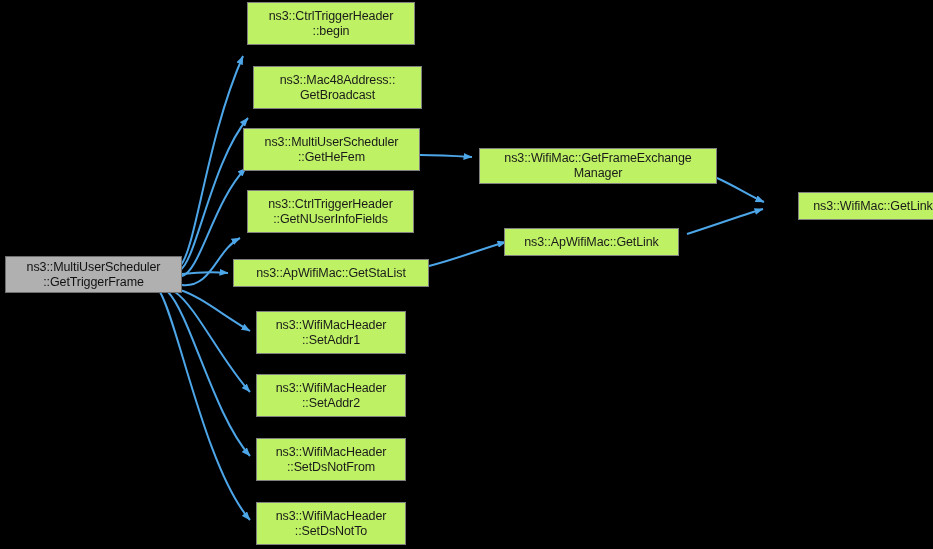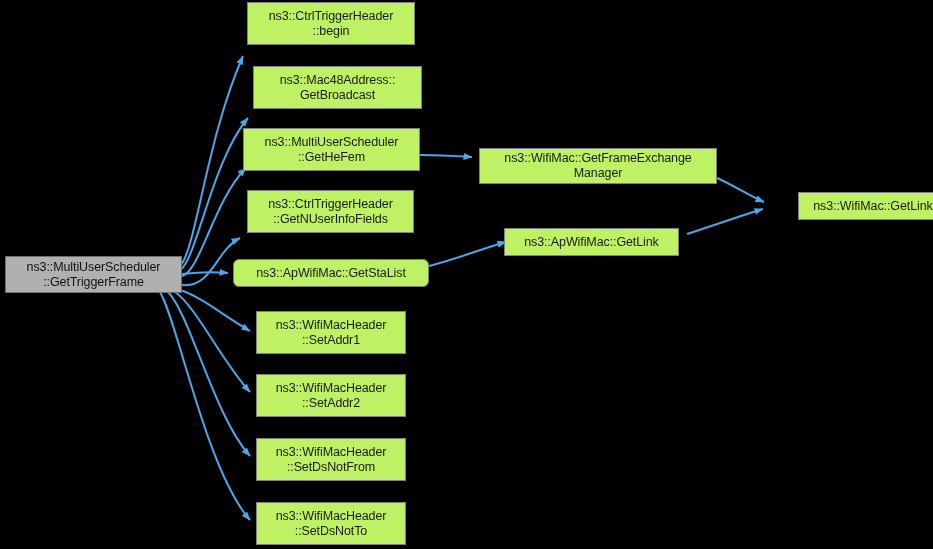--- a/index.html
+++ b/index.html
@@ -83,21 +83,21 @@
 
   <div class="node" style="left:253px; top:66px; width:169px; height:43px;">ns3::Mac48Address::
 GetBroadcast</div>
 
   <div class="node" style="left:243px; top:128px; width:177px; height:43px;">ns3::MultiUserScheduler
 ::GetHeFem</div>
 
   <div class="node" style="left:247px; top:190px; width:167px; height:43px;">ns3::CtrlTriggerHeader
 ::GetNUserInfoFields</div>
 
-  <div class="node" style="left:233px; top:259px; width:196px; height:28px;border-radius:6px;">ns3::ApWifiMac::GetStaList</div>
+  <div class="node" style="left:233px; top:259px; width:196px; height:28px;">ns3::ApWifiMac::GetStaList</div>
 
   <div class="node" style="left:256px; top:311px; width:150px; height:43px;">ns3::WifiMacHeader
 ::SetAddr1</div>
 
   <div class="node" style="left:256px; top:374px; width:150px; height:43px;">ns3::WifiMacHeader
 ::SetAddr2</div>
 
   <div class="node" style="left:256px; top:438px; width:150px; height:43px;">ns3::WifiMacHeader
 ::SetDsNotFrom</div>
 

